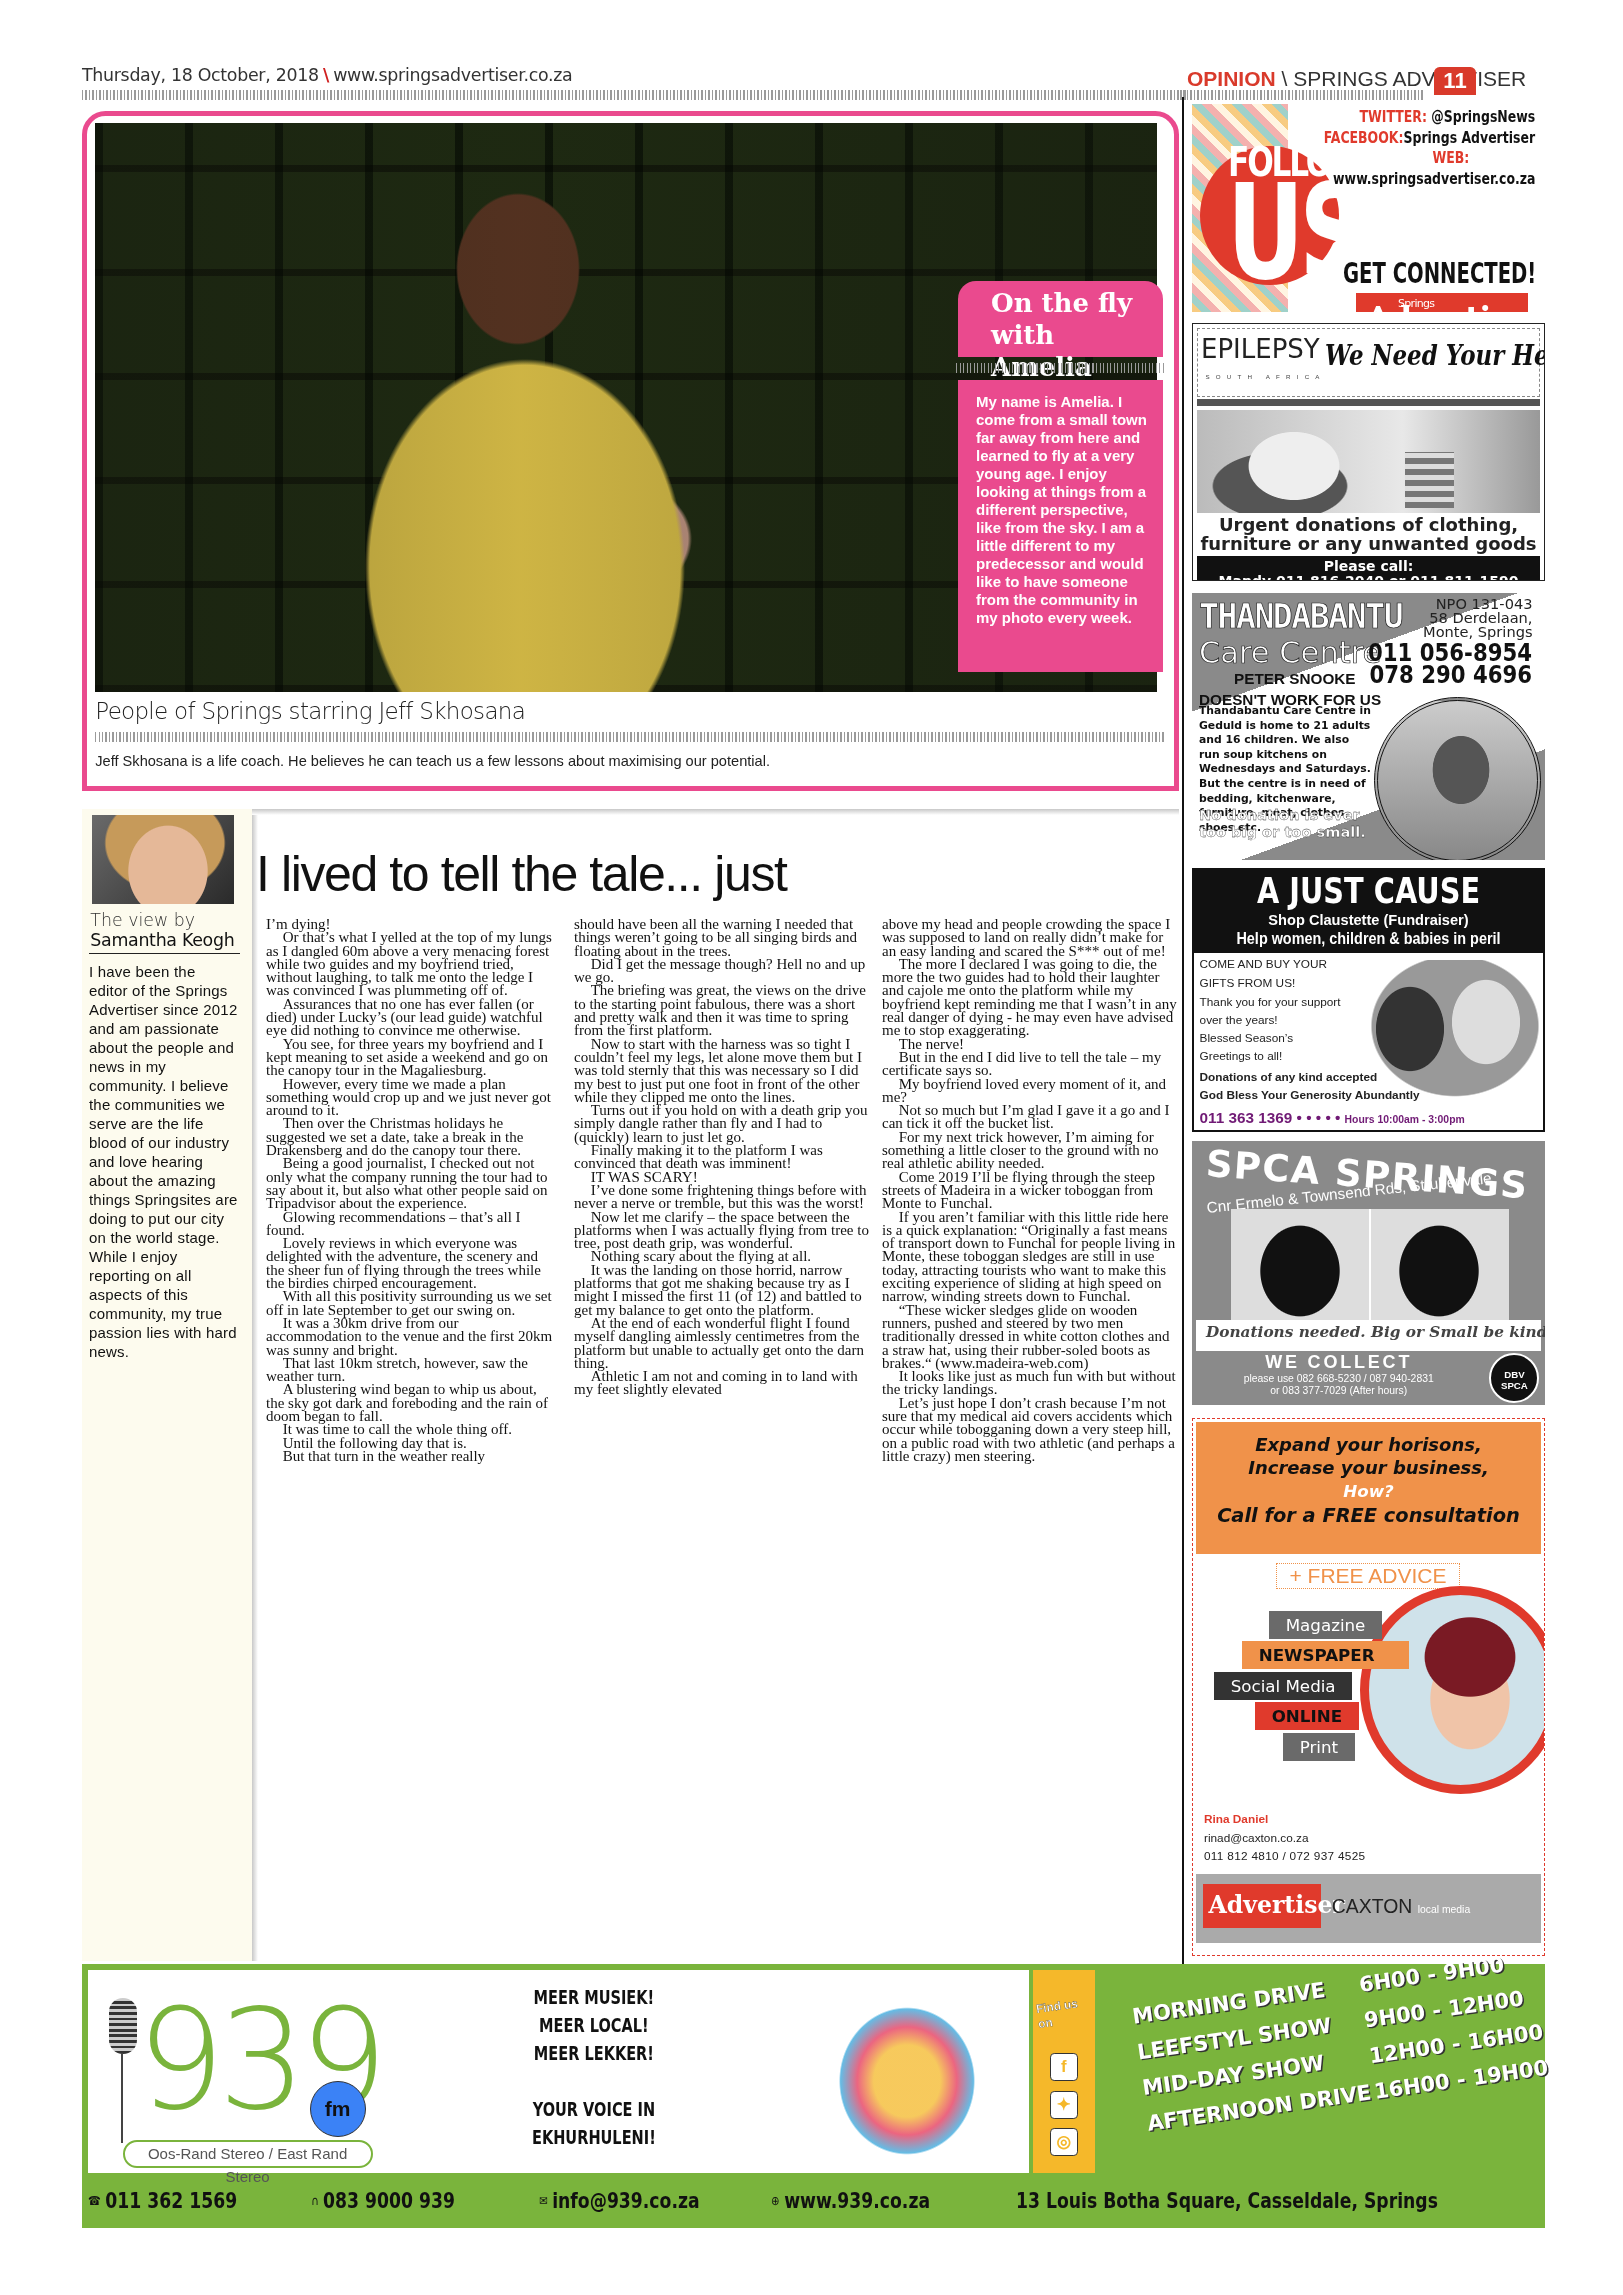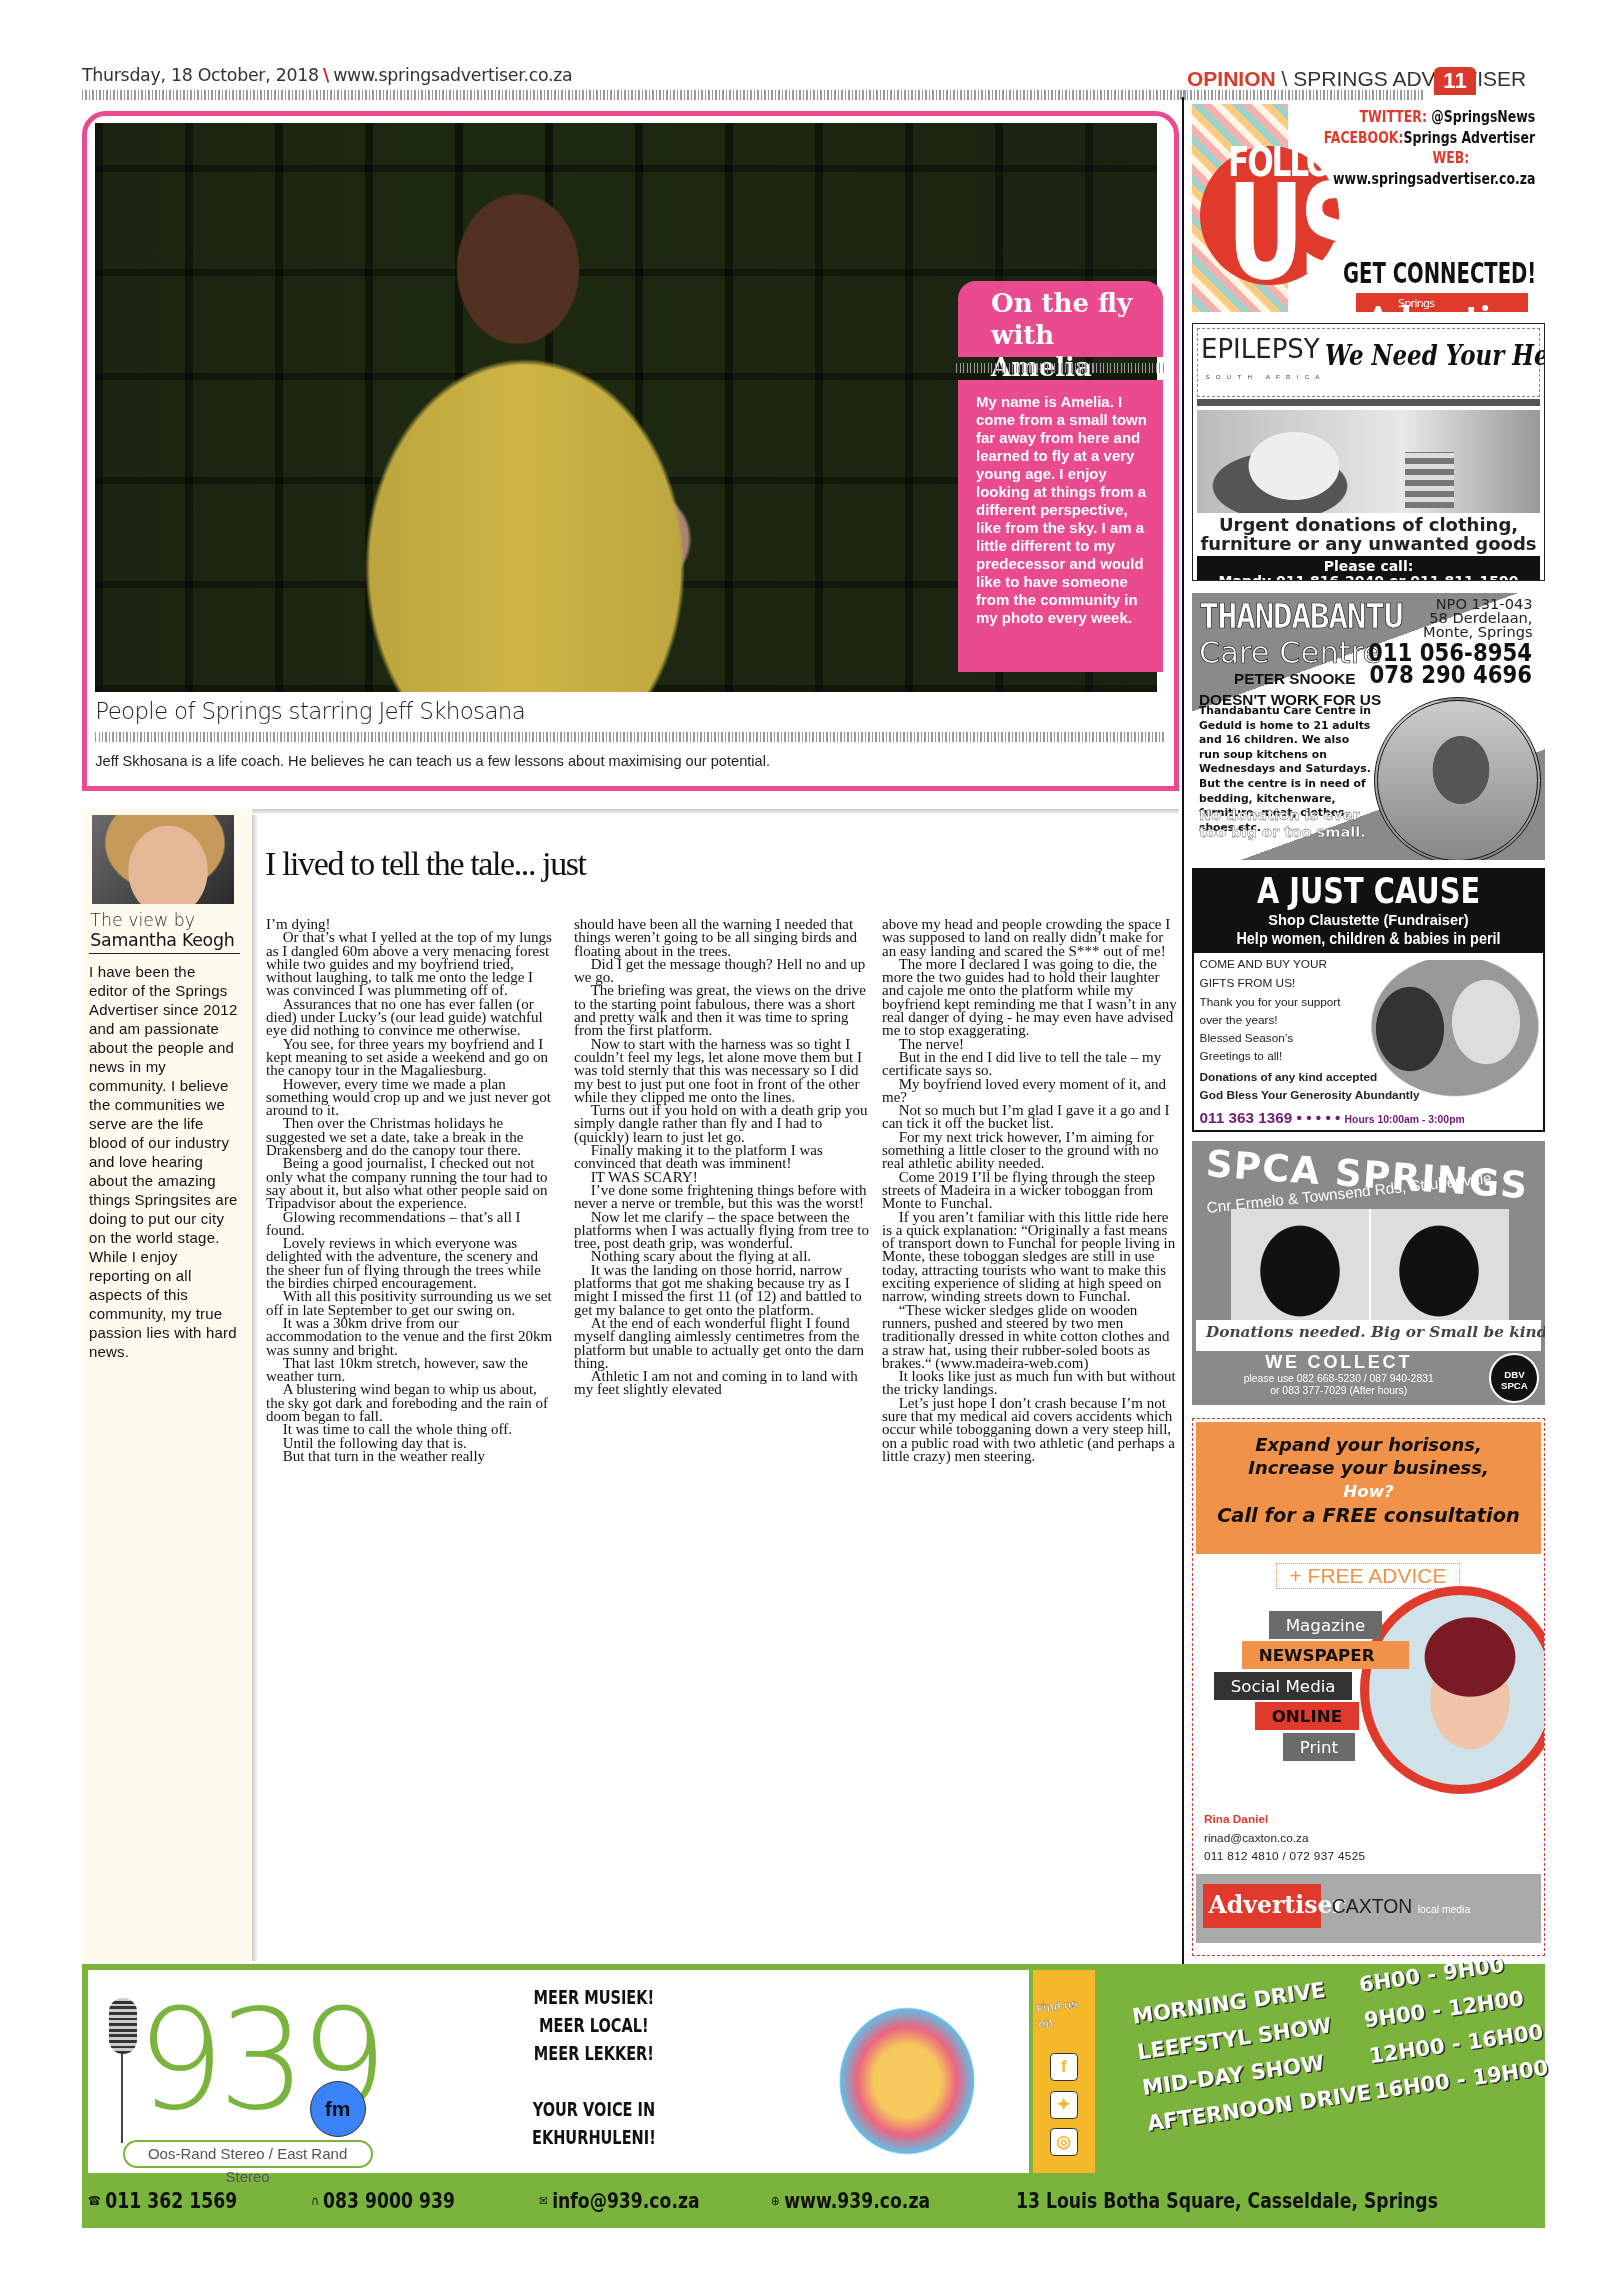--- a/index.html
+++ b/index.html
@@ -38,21 +38,21 @@
   
   #col-box { position: absolute; left: 82px; top: 809px; width: 170px; height: 1152px; background: #fdfbee; }
   #col-photo { position: absolute; left: 9.7px; top: 5.6px; width: 142px; height: 87px; background: radial-gradient(ellipse 49px 56px at 76px 56px, #e5b898 0 80%, transparent 82%), radial-gradient(ellipse 69px 56px at 73px 28px, #c69a5a 0 85%, transparent 88%), linear-gradient(135deg, #6a6a6a, #2a2a2a); height: 89px; }
   .cb-by { position: absolute; left: 8.3px; top: 101px; font-size: 17.4px; color: #333; font-family: "DejaVu Sans", sans-serif; font-weight: 300; }
   .cb-name { position: absolute; left: 8.3px; top: 121px; font-size: 17.4px; color: #111; font-family: "DejaVu Sans", sans-serif; letter-spacing: -0.3px; }
   .cb-rule { position: absolute; left: 7px; top: 144px; width: 151px; height: 1.4px; background: #222; }
   .cb-bio { position: absolute; left: 7px; top: 153px; width: 149px; font-size: 15px; line-height: 19px; color: #111; letter-spacing: 0.2px; }
   #col-shadow { position: absolute; left: 252px; top: 809px; width: 5.6px; height: 1152px; background: linear-gradient(90deg, #c8c8c8, #fff); }
   #col-topshadow { position: absolute; left: 252px; top: 809px; width: 927px; height: 5.6px; background: linear-gradient(180deg, #c8c8c8, #fff); }
 
-  #art-title { position: absolute; left: 265px; top: 845px; font-family: Liberation Serif, serif; font-weight: 200; font-size: 34px; color: #111; letter-spacing: -1.4px; white-space: nowrap; }
+  #art-title { position: absolute; left: 256px; top: 845px; font-family: Liberation Sans, sans-serif; font-weight: 200; font-size: 50px; color: #111; letter-spacing: -1.4px; white-space: nowrap; }
   .art-col { position: absolute; top: 918px; font-family: "Liberation Serif", serif; font-size: 15px; line-height: 13.3px; color: #111; }
   .art-col p { text-indent: 16.7px; }
   .art-col p.first { text-indent: 0; }
   #art-col-1 { left: 266px; width: 292px; }
   #art-col-2 { left: 574px; width: 295px; }
   #art-col-3 { left: 882px; width: 295px; }
 
   
   .ad { position: absolute; left: 1192px; width: 353px; overflow: hidden; }
   #ad-follow { top: 104px; height: 208px; background: #fff; }

